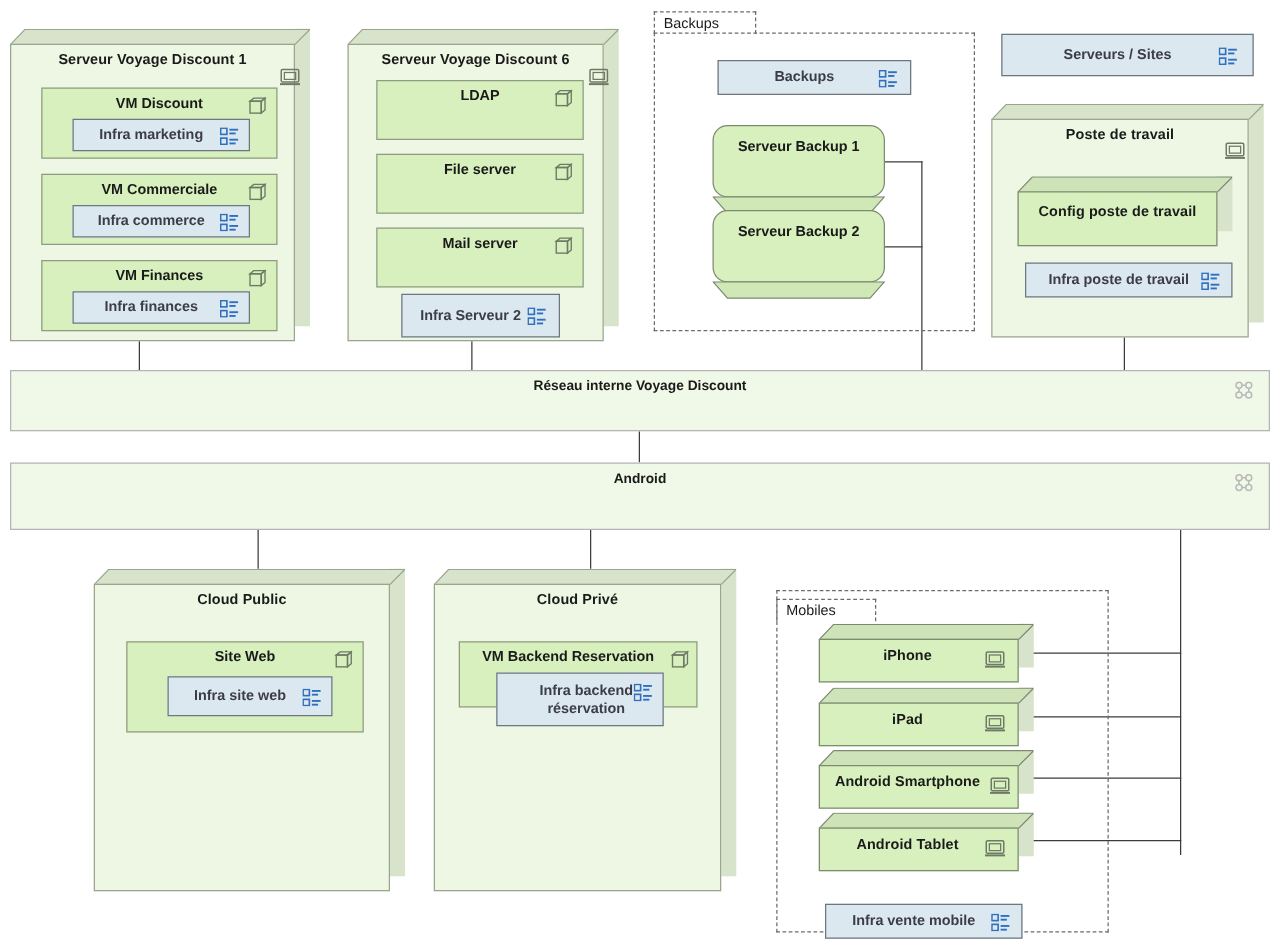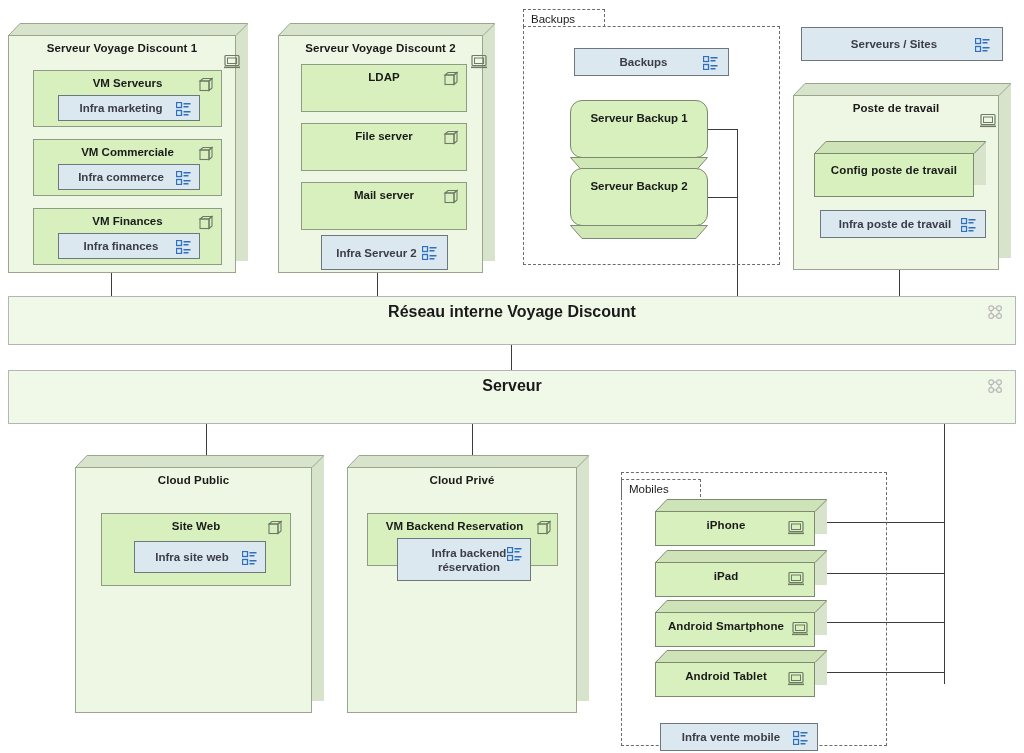--- a/index.html
+++ b/index.html
@@ -49,21 +49,21 @@
   }
 
   
   .netbar{
     position:absolute;box-sizing:border-box;
     background:#f0f8e8;
     border:1.5px solid #b5b5b5;
   }
   .netbar .net-title{
     position:absolute;left:0;right:0;top:6px;
-    text-align:center;font-size:16px;font-weight:bold;
+    text-align:center;font-size:11px;font-weight:bold;
   }
 
   
   .comp{
     position:absolute;box-sizing:border-box;
     background:#d7f0bd;
     border:1px solid #8f9c83;
   }
   .comp-title{
     position:absolute;left:0;right:0;top:6px;
@@ -189,21 +189,21 @@
     </div>
     <div class="face"></div>
     <div class="node-title">Serveur Voyage Discount 1</div>
     <span class="icon" style="left:216px;top:31px;">
       <svg width="16" height="15">
           <use href="#ic-screen"></use>
         </svg>
     </span>
 
     <div class="comp" style="left:25px;top:47px;width:189px;height:57px;">
-      <div class="comp-title">VM Serveurs</div>
+      <div class="comp-title">VM Discount</div>
       <span class="icon" style="right:8px;top:6px;">
         <svg width="16" height="15">
             <use href="#ic-cube"></use>
           </svg>
       </span>
       <div class="spec" style="left:24px;top:24px;width:142px;height:26px;">
         <span class="spec-label">Infra marketing</span>
         <span class="icon" style="right:8px;top:6px;">
           <svg width="15" height="14">
               <use href="#ic-spec"></use>
@@ -248,21 +248,21 @@
   </div>
 
   <div class="node" style="left:278px;top:23px;width:217px;height:250px;">
     <div class="side"></div>
     <div class="edge-top">
       <svg width="217" height="13">
           <polygon points="0.5,12.5 12,0.5 216.5,0.5 216.5,1 205,12.5" fill="#d8e3cc" stroke="#9aa58e" stroke-width="1"></polygon>
         </svg>
     </div>
     <div class="face"></div>
-    <div class="node-title">Serveur Voyage Discount 2</div>
+    <div class="node-title">Serveur Voyage Discount 6</div>
     <span class="icon" style="left:193px;top:31px;">
       <svg width="16" height="15">
           <use href="#ic-screen"></use>
         </svg>
     </span>
 
     <div class="comp" style="left:23px;top:41px;width:166px;height:48px;">
       <div class="comp-title">LDAP</div>
       <span class="icon" style="right:8px;top:6px;">
         <svg width="16" height="15">
@@ -378,21 +378,21 @@
   <div class="netbar" style="left:8px;top:296px;width:1008px;height:49px;">
     <div class="net-title">Réseau interne Voyage Discount</div>
     <span class="icon" style="right:12px;top:8px;">
       <svg width="15" height="15">
           <use href="#ic-net"></use>
         </svg>
     </span>
   </div>
 
   <div class="netbar" style="left:8px;top:370px;width:1008px;height:54px;">
-    <div class="net-title">Serveur</div>
+    <div class="net-title">Android</div>
     <span class="icon" style="right:12px;top:8px;">
       <svg width="15" height="15">
           <use href="#ic-net"></use>
         </svg>
     </span>
   </div>
 
   <div class="node" style="left:75px;top:455px;width:249px;height:258px;">
     <div class="side"></div>
     <div class="edge-top">

